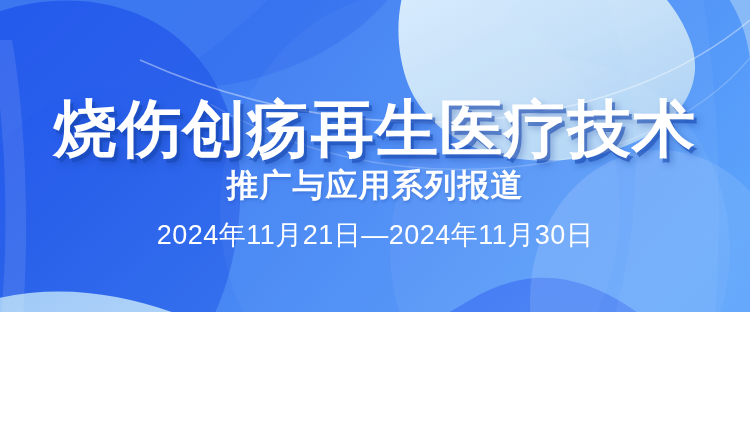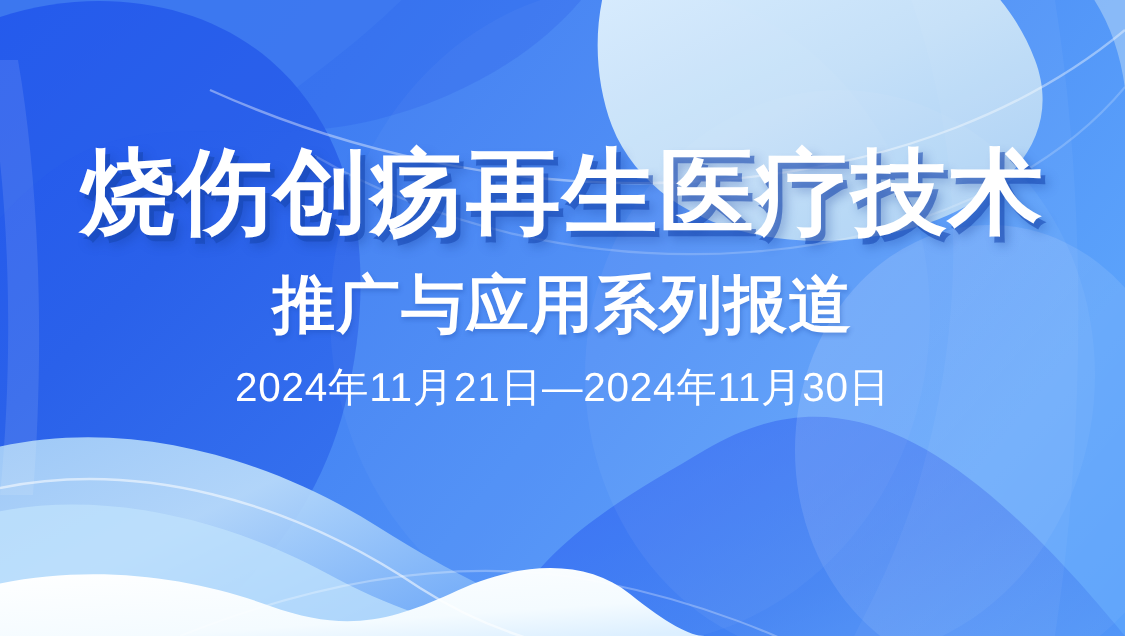--- a/index.html
+++ b/index.html
@@ -7,21 +7,21 @@
     padding: 0;
     background: #ffffff;
   }
   body {
     font-family: "Liberation Sans", "DejaVu Sans", sans-serif;
   }
 
   .banner {
     position: relative;
     width: 750px;
-    height: 424px;
+    height: 312px;
     overflow: hidden;
     background: linear-gradient(115deg, #2f6bec 0%, #3a78f0 35%, #4d8ef6 70%, #5ba0fa 100%);
   }
 
   .bg-layer {
     position: absolute;
     inset: 0;
     width: 750px;
     height: 424px;
     display: block;
@@ -44,22 +44,22 @@
     color: #ffffff;
     letter-spacing: 1px;
     white-space: nowrap;
     text-shadow:
       3px 4px 0px rgba(22, 70, 175, 0.55),
       5px 6px 7px rgba(18, 56, 150, 0.35);
     transform: scaleX(1.02);
   }
 
   .title-sub {
-    margin-top: 22px;
-    font-size: 42px;
+    margin-top: 9px;
+    font-size: 32px;
     line-height: 1.0;
     font-weight: bold;
     color: #ffffff;
     letter-spacing: 1px;
     white-space: nowrap;
     text-shadow: 1px 2px 3px rgba(26, 74, 170, 0.30);
   }
 
   .title-date {
     margin-top: 21px;

